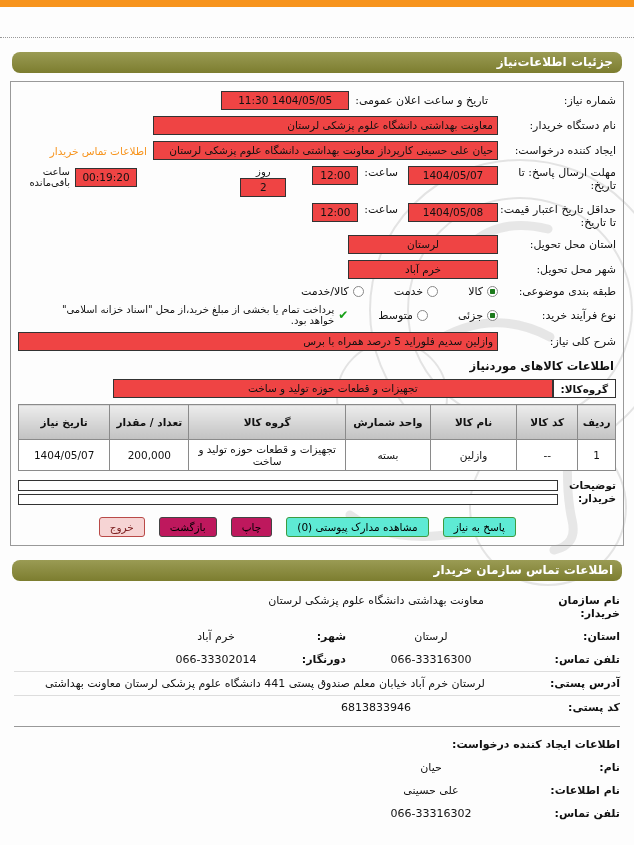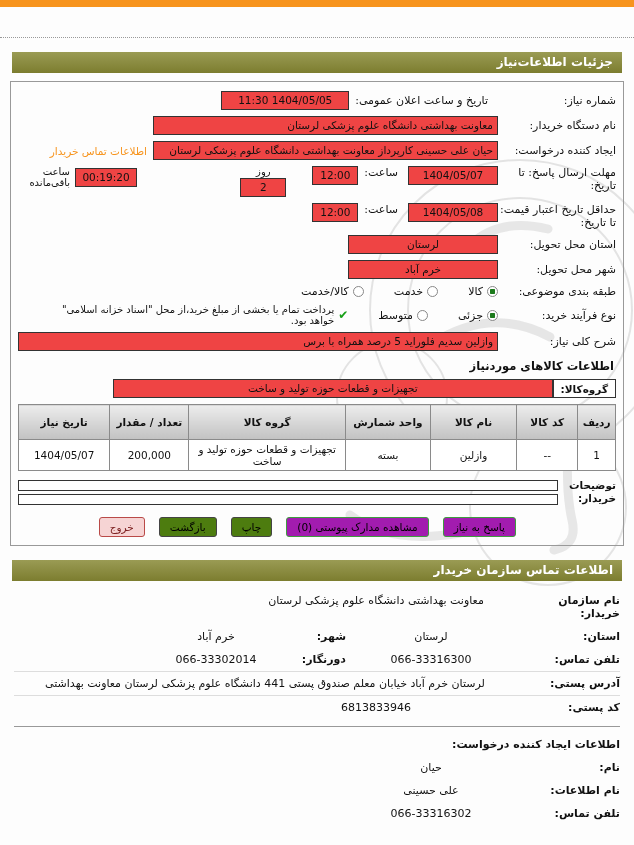--- a/index.html
+++ b/index.html
@@ -11,21 +11,21 @@
     font-size:11px; color:#111; background:#fdfdfd;
   }
   .top-strip { height:7px; background:#f7941d; }
   .dotted-sep { margin-top:30px; border-top:1px dotted #999; height:0; }
 
   .watermark { position:absolute; top:95px; left:0; width:634px; height:520px; z-index:0; pointer-events:none; }
 
   .section-bar {
     position:relative; z-index:1; margin:14px 12px 8px; height:21px; line-height:21px;
     background:linear-gradient(#9a9b54,#7c7d2f); color:#fff; font-weight:bold;
-    font-size:12px; padding:0 9px;
+    font-size:12px; padding:0 9px;border-radius:8px;
   }
 
   .panel { position:relative; z-index:1; margin:0 10px; border:1px solid #999; padding:9px 7px 8px; background:transparent; }
 
   .frow { display:flex; align-items:center; margin-bottom:6px; }
   .frow.top { align-items:flex-start; }
   .flabel { font-size:11px; }
   .lblw { width:118px; flex:none; }
   .mlab { margin:0 10px 0 6px; flex:none; }
 
@@ -62,25 +62,25 @@
   .col-row{width:38px}.col-code{width:62px}.col-name{width:88px}.col-unit{width:86px}
   .col-group{width:160px}.col-qty{width:80px}.col-date{width:92px}
 
   .comments-row { display:flex; margin:2px 0 9px; align-items:flex-start; }
   .comments-label { width:58px; font-weight:bold; font-size:10.5px; flex:none; line-height:1.25; }
   .comment-lines { flex:1; padding-top:1px; }
   .cline { border:1px solid #333; height:11px; background:#fff; margin-bottom:3px; }
 
   .btnrow { display:flex; gap:14px; padding-right:100px; align-items:center; }
   .btn {
-    border:1px solid #444; border-radius:3px; background:#4d7c0f; font-size:10.5px;
+    border:1px solid #444; border-radius:3px; background:#be185d; font-size:10.5px;
     padding:2px 10px; height:20px; line-height:14px; cursor:pointer;
     font-family:"DejaVu Sans","Liberation Sans",sans-serif; white-space:nowrap;
   }
-  .btn.green { background:#a21caf; border-color:#3f9b3f; }
+  .btn.green { background:#5eead4; border-color:#3f9b3f; }
   .btn.pink  { background:#f6d4d4; border-color:#b94a48; color:#7c2020; }
 
   .contact { position:relative; z-index:1; margin:4px 14px 0; }
   .crow { display:flex; align-items:flex-start; padding:5px 0; }
   .crow.underl { border-bottom:1px solid #ddd; }
   .clabel { font-weight:bold; flex:none; }
   .w100{width:104px} .w55{width:55px} .w260{width:280px} .w160{width:170px} .w140{width:150px}
   .cvalue { font-size:11px; }
   .sep { border:none; border-top:1px solid #999; margin:7px 0 6px; }
 </style>

